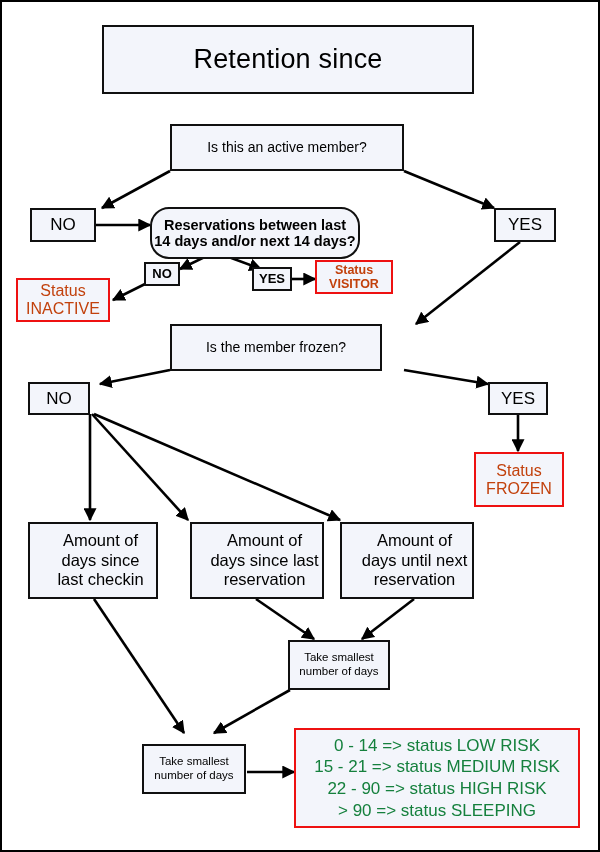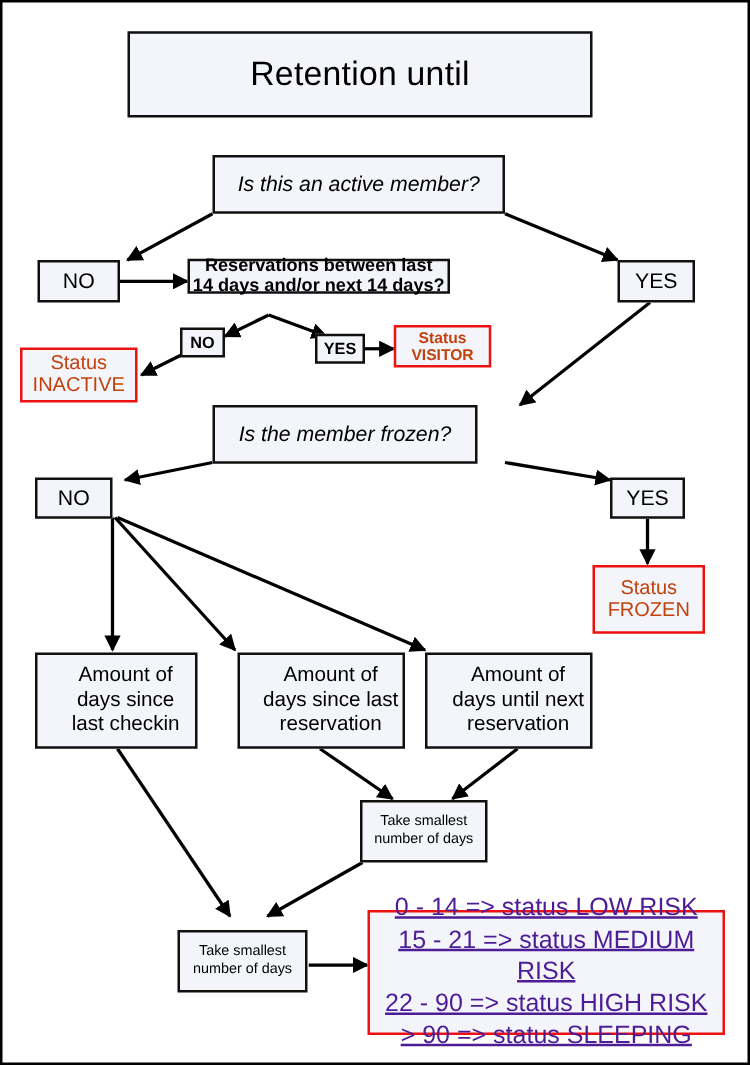--- a/index.html
+++ b/index.html
@@ -39,22 +39,21 @@
     border: 2px solid #101010;
     color: #000000;
     line-height: 1.12;
     white-space: pre-line;
   }
   .title-node {
     font-size: 27px;
     letter-spacing: 0.2px;
   }
   .question-node {
-    font-size: 17px;
-    font-style: italic;
+    font-size: 14px;
   }
   .decision-node {
     font-size: 17px;
   }
   .decision-small {
     font-size: 13px;
     font-weight: bold;
   }
   .bold-node {
     font-weight: bold;
@@ -64,24 +63,23 @@
     border-color: #ee1111;
     color: #c2410c;
     font-size: 16px;
   }
   .status-bold {
     font-weight: bold;
     font-size: 12.5px;
   }
   .rules-node {
     border-color: #ee1111;
-    color: #4c1d95;
-    font-size: 20px;
+    color: #15803d;
+    font-size: 17px;
     line-height: 1.28;
-    text-decoration: underline;
   }
   .small-node {
     font-size: 11.5px;
     line-height: 1.2;
   }
   .days-node {
     font-size: 16.5px;
     line-height: 1.2;
     padding-left: 15px;
   }
@@ -113,29 +111,29 @@
       <path d="M 90 412 L 186 518"></path>
       <path d="M 92 412 L 338 518"></path>
       <path d="M 254 597 L 312 637"></path>
       <path d="M 412 597 L 360 637"></path>
       <path d="M 288 688 L 212 731"></path>
       <path d="M 92 597 L 182 731"></path>
       <path d="M 245 770 L 292 770"></path>
     </g>
   </svg>
 
-  <div class="node title-node" style="left:100px; top:23px; width:372px; height:69px;">Retention until</div>
+  <div class="node title-node" style="left:100px; top:23px; width:372px; height:69px;">Retention since</div>
 
   <div class="node question-node" style="left:168px; top:122px; width:234px; height:47px;">Is this an active member?</div>
 
   <div class="node decision-node" style="left:28px; top:206px; width:66px; height:34px;">NO</div>
 
   <div class="node decision-node" style="left:492px; top:206px; width:62px; height:34px;">YES</div>
 
-  <div class="node bold-node" style="left:148px; top:205px; width:210px; height:28px;">Reservations between last
+  <div class="node bold-node" style="left:148px; top:205px; width:210px; height:52px;border-radius:19px;">Reservations between last
 14 days and/or next 14 days?</div>
 
   <div class="node decision-small" style="left:142px; top:260px; width:36px; height:24px;">NO</div>
 
   <div class="node decision-small" style="left:250px; top:265px; width:40px; height:24px;">YES</div>
 
   <div class="node status-node" style="left:14px; top:276px; width:94px; height:44px;">Status
 INACTIVE</div>
 
   <div class="node status-node status-bold" style="left:313px; top:258px; width:78px; height:34px;">Status

